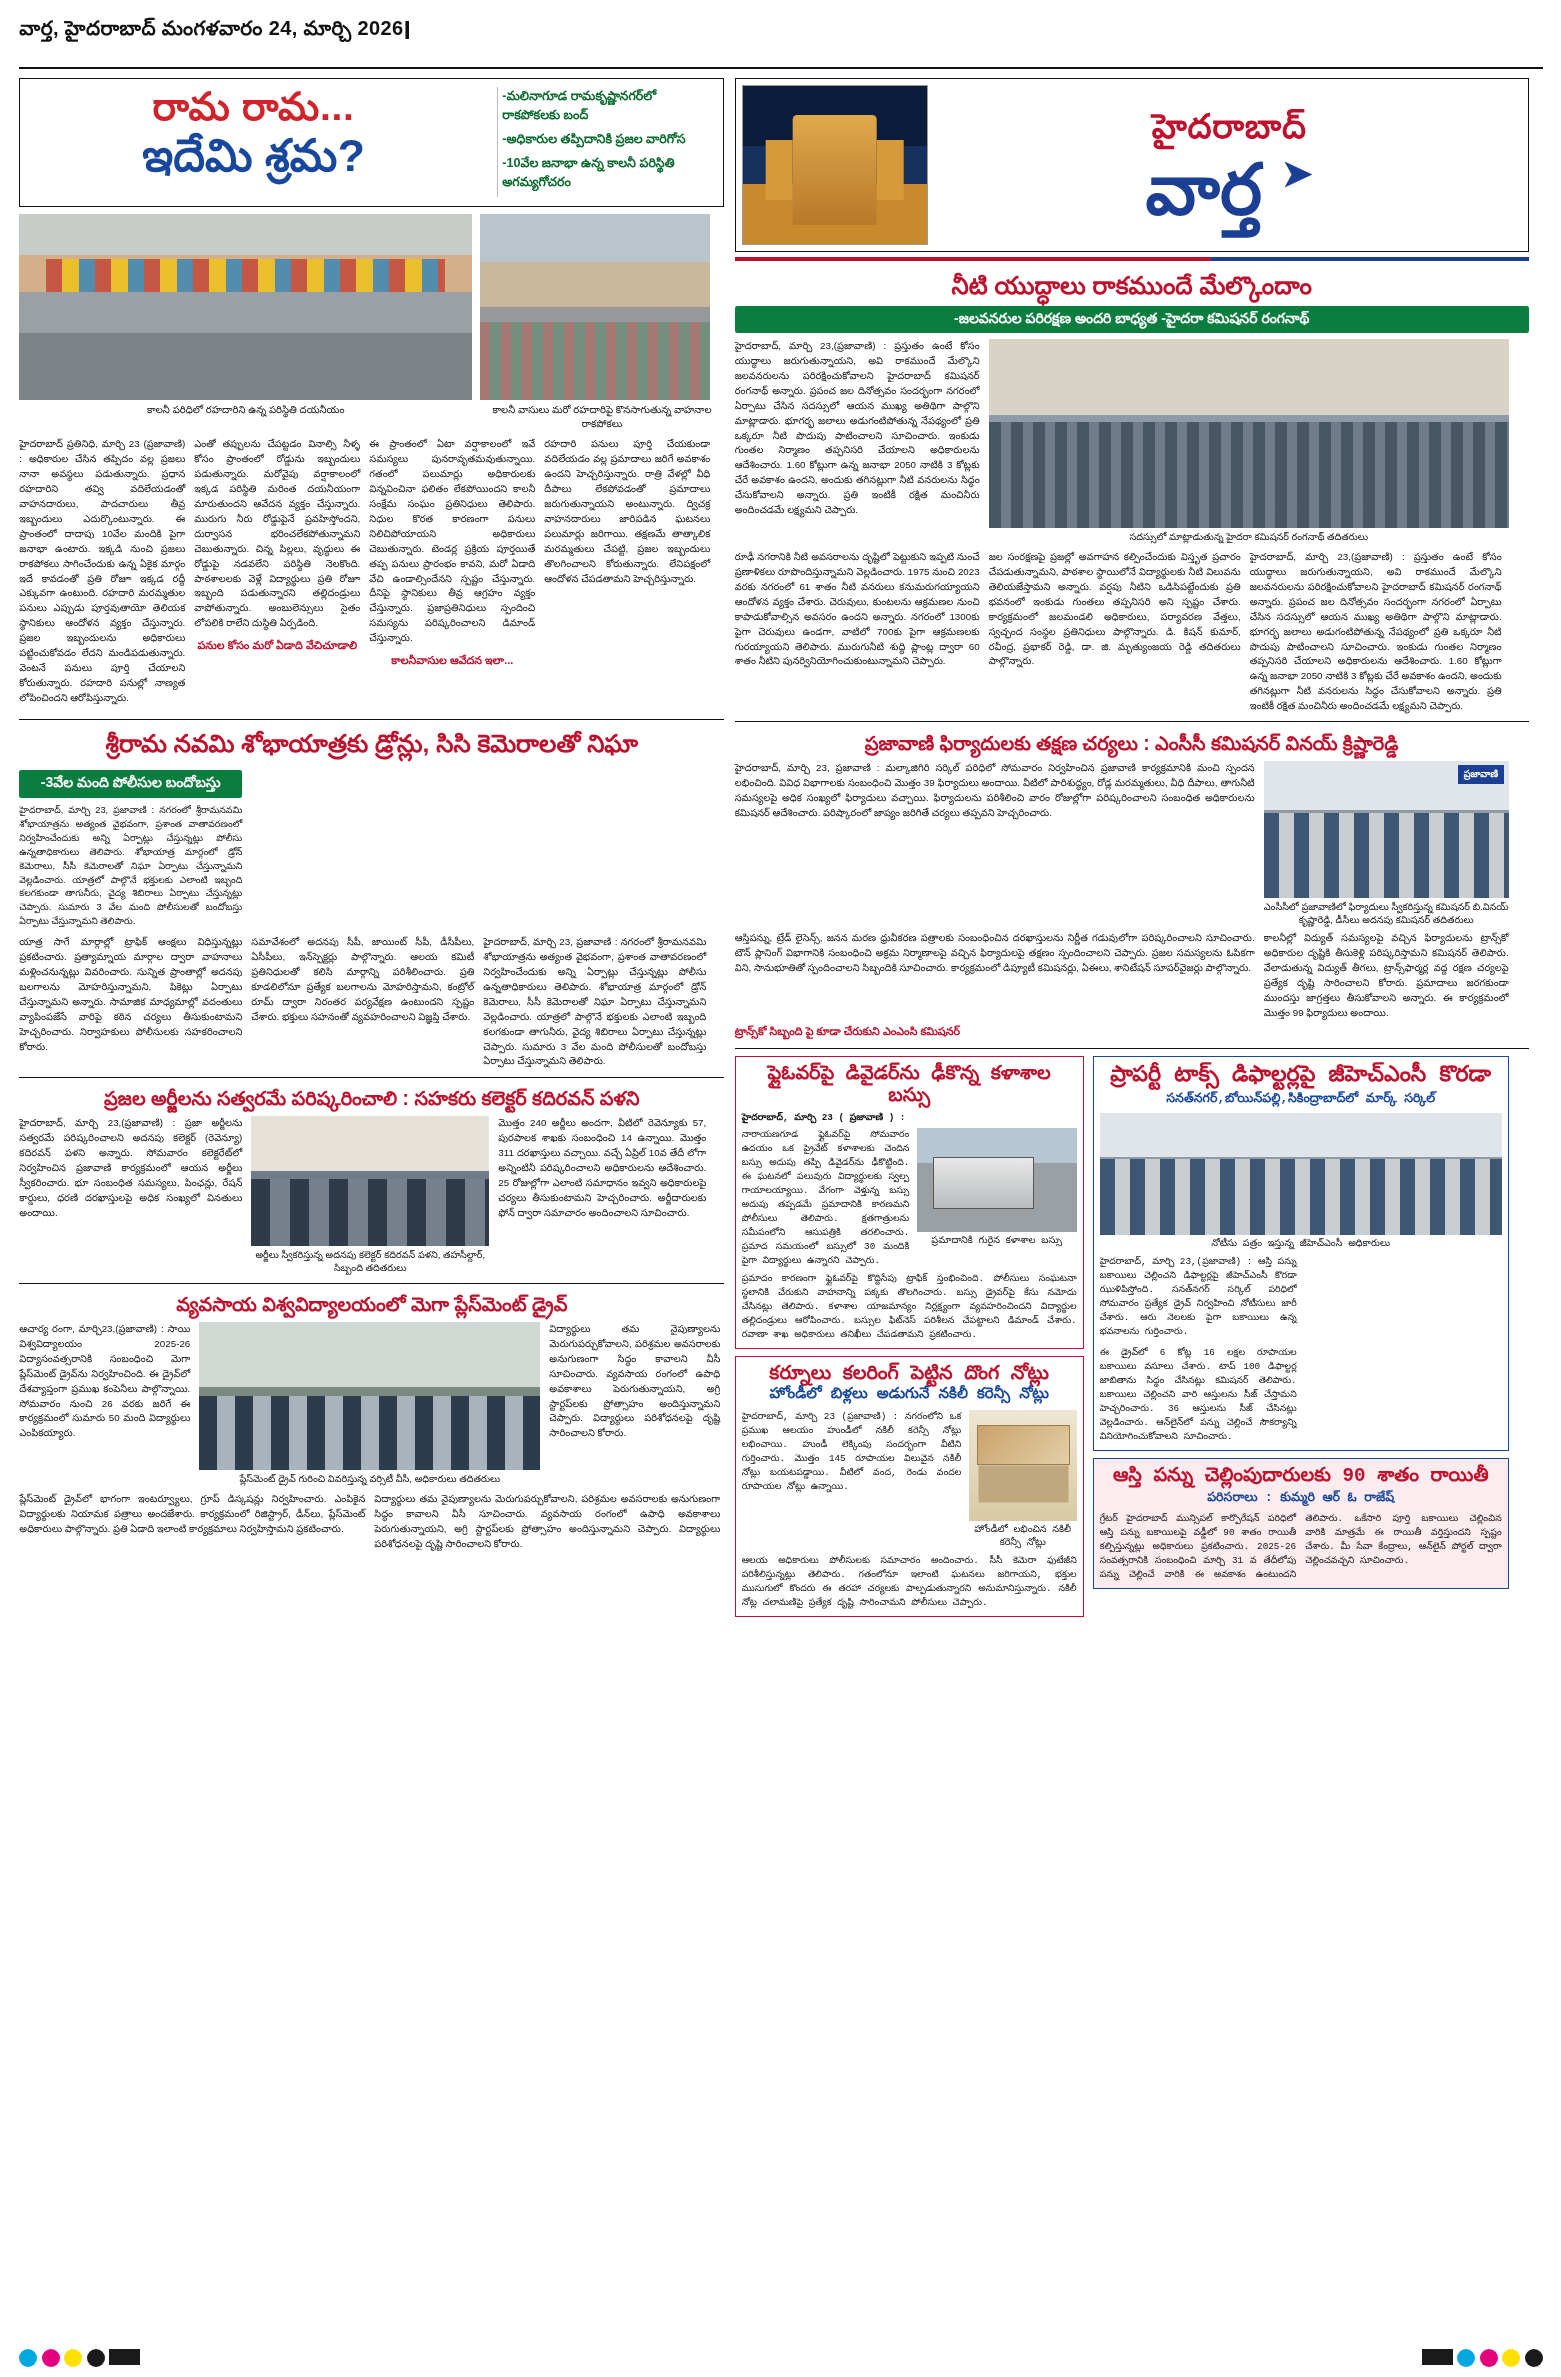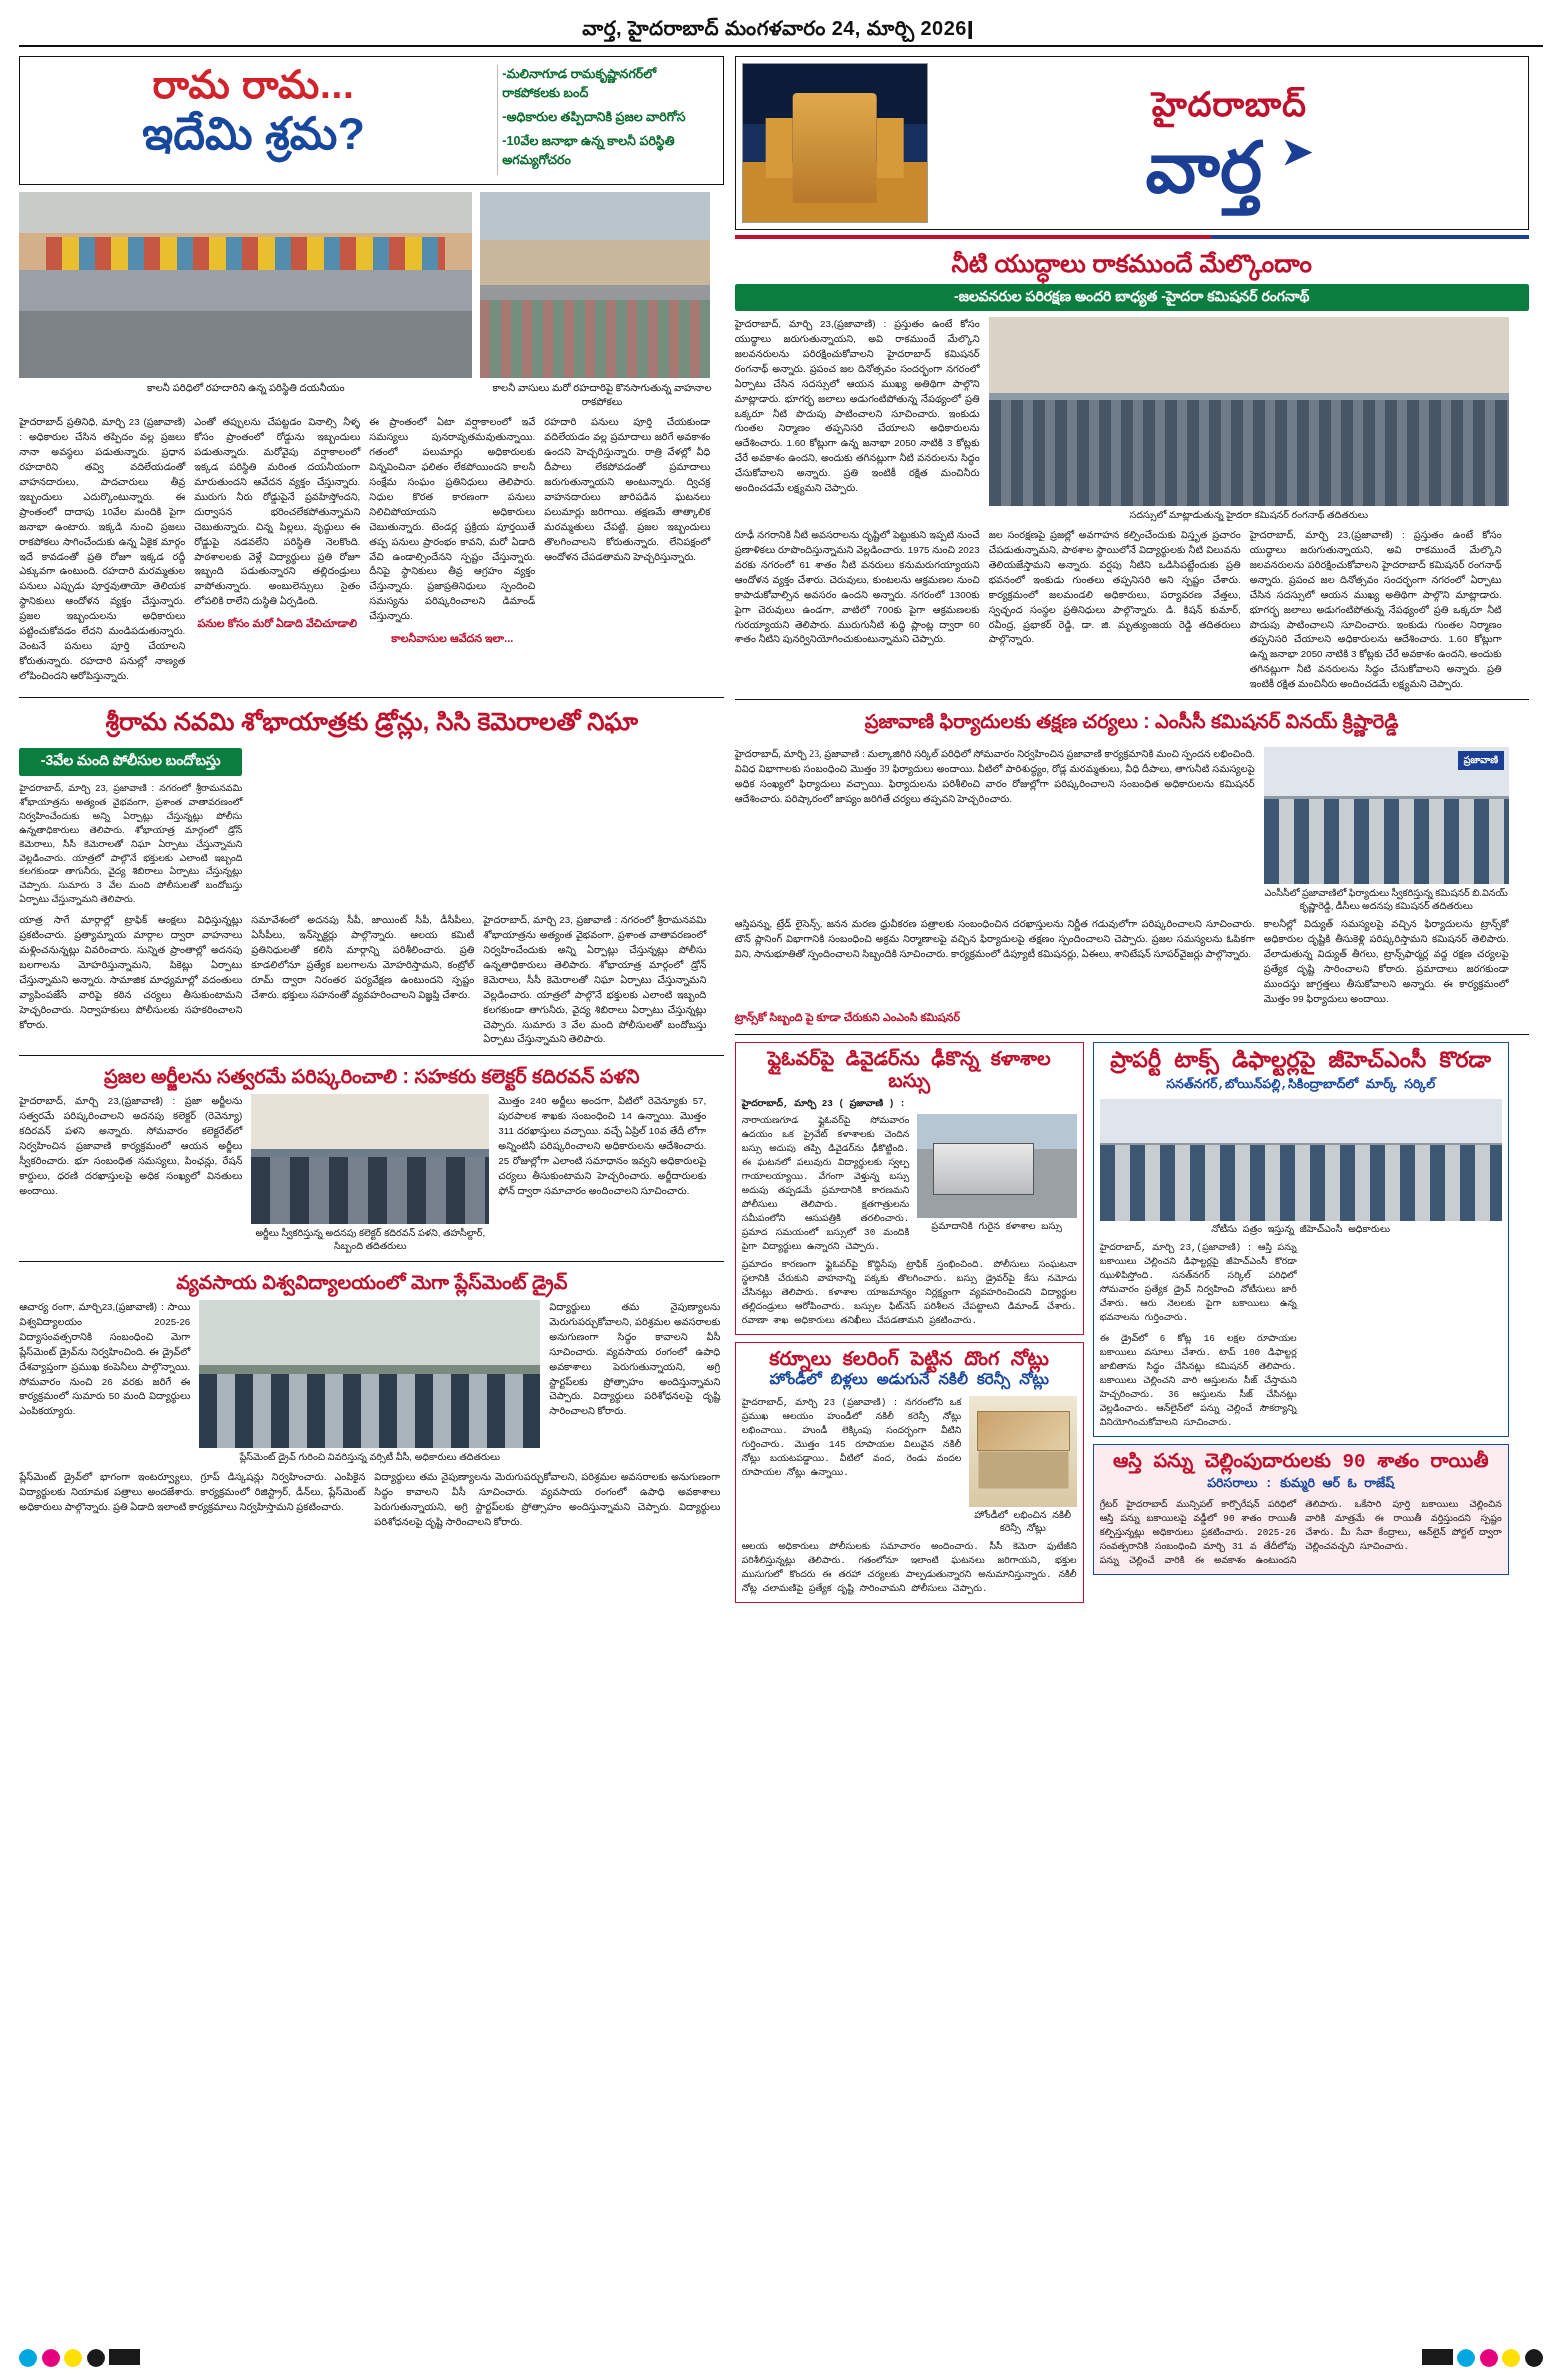--- a/index.html
+++ b/index.html
@@ -11,23 +11,23 @@
     color:#111;
     position:relative;
     overflow:hidden;
   }
   .page {
     position:absolute; left:0; top:0; width:1562px; height:2377px;
     padding:16.3px 19.3px 0 19.3px;
   }
   
   .topbar {
-    display:flex; align-items:flex-end; justify-content:center;
+    display:flex; align-items:flex-end; justify-content:flex-start;
     border-bottom:2.2px solid #111;
-    padding-bottom:0;
+    padding-bottom:22px;
   }
   .topbar .left { font-size:20px; font-weight:bold; letter-spacing:0.4px; color:#111; }
   .topbar .right { font-size:25px; font-weight:bold; color:#111; padding-right:6px;}
   
   .grid {
     display:flex; gap:10.4px; margin-top:9px;
   }
   .colA { width:705px; }
   .colB { width:794px; }
   
@@ -310,21 +310,21 @@
           <div class="c" style="width:245px">రూఢీ నగరానికి నీటి అవసరాలను దృష్టిలో పెట్టుకుని ఇప్పటి నుంచే ప్రణాళికలు రూపొందిస్తున్నామని వెల్లడించారు. 1975 నుంచి 2023 వరకు నగరంలో 61 శాతం నీటి వనరులు కనుమరుగయ్యాయని ఆందోళన వ్యక్తం చేశారు. చెరువులు, కుంటలను ఆక్రమణల నుంచి కాపాడుకోవాల్సిన అవసరం ఉందని అన్నారు. నగరంలో 1300కు పైగా చెరువులు ఉండగా, వాటిలో 700కు పైగా ఆక్రమణలకు గురయ్యాయని తెలిపారు. మురుగునీటి శుద్ధి ప్లాంట్ల ద్వారా 60 శాతం నీటిని పునర్వినియోగించుకుంటున్నామని చెప్పారు.</div>
           <div class="c" style="width:252px">జల సంరక్షణపై ప్రజల్లో అవగాహన కల్పించేందుకు విస్తృత ప్రచారం చేపడుతున్నామని, పాఠశాల స్థాయిలోనే విద్యార్థులకు నీటి విలువను తెలియజేస్తామని అన్నారు. వర్షపు నీటిని ఒడిసిపట్టేందుకు ప్రతి భవనంలో ఇంకుడు గుంతలు తప్పనిసరి అని స్పష్టం చేశారు. కార్యక్రమంలో జలమండలి అధికారులు, పర్యావరణ వేత్తలు, స్వచ్ఛంద సంస్థల ప్రతినిధులు పాల్గొన్నారు. డి. కిషన్ కుమార్, రవీంద్ర, ప్రభాకర్ రెడ్డి, డా. జి. మృత్యుంజయ రెడ్డి తదితరులు పాల్గొన్నారు.</div>
           <div class="c" style="width:252px">హైదరాబాద్, మార్చి 23,(ప్రజావాణి) : ప్రస్తుతం ఉంటే కోసం యుద్ధాలు జరుగుతున్నాయని, అవి రాకముందే మేల్కొని జలవనరులను పరిరక్షించుకోవాలని హైదరాబాద్ కమిషనర్ రంగనాథ్ అన్నారు. ప్రపంచ జల దినోత్సవం సందర్భంగా నగరంలో ఏర్పాటు చేసిన సదస్సులో ఆయన ముఖ్య అతిథిగా పాల్గొని మాట్లాడారు. భూగర్భ జలాలు అడుగంటిపోతున్న నేపథ్యంలో ప్రతి ఒక్కరూ నీటి పొదుపు పాటించాలని సూచించారు. ఇంకుడు గుంతల నిర్మాణం తప్పనిసరి చేయాలని అధికారులను ఆదేశించారు. 1.60 కోట్లుగా ఉన్న జనాభా 2050 నాటికి 3 కోట్లకు చేరే అవకాశం ఉందని, అందుకు తగినట్లుగా నీటి వనరులను సిద్ధం చేసుకోవాలని అన్నారు. ప్రతి ఇంటికీ రక్షిత మంచినీరు అందించడమే లక్ష్యమని చెప్పారు.</div>
         </div>
       </div>
 
       <div class="rule"></div>
 
       <div class="story">
         <div class="hl-red sm">ప్రజావాణి ఫిర్యాదులకు తక్షణ చర్యలు : ఎంసీసీ కమిషనర్ వినయ్ క్రిష్ణారెడ్డి</div>
-        <div style="display:flex; gap:9px; margin-top:14px;font-family:Liberation Serif, serif;">
+        <div style="display:flex; gap:9px; margin-top:6px;">
           <div style="width:520px">
             <div class="c" style="font-size:9.8px;line-height:1.52;text-align:justify">హైదరాబాద్, మార్చి 23, ప్రజావాణి : మల్కాజిగిరి సర్కిల్ పరిధిలో సోమవారం నిర్వహించిన ప్రజావాణి కార్యక్రమానికి మంచి స్పందన లభించింది. వివిధ విభాగాలకు సంబంధించి మొత్తం 39 ఫిర్యాదులు అందాయి. వీటిలో పారిశుద్ధ్యం, రోడ్ల మరమ్మతులు, వీధి దీపాలు, తాగునీటి సమస్యలపై అధిక సంఖ్యలో ఫిర్యాదులు వచ్చాయి. ఫిర్యాదులను పరిశీలించి వారం రోజుల్లోగా పరిష్కరించాలని సంబంధిత అధికారులను కమిషనర్ ఆదేశించారు. పరిష్కారంలో జాప్యం జరిగితే చర్యలు తప్పవని హెచ్చరించారు.</div>
           </div>
           <div style="width:245px; position:relative">
             <div class="imgbox photo-ph p-group" style="width:245px;height:137px">
               <div class="banner-praja">ప్రజావాణి</div>
             </div>
             <div class="cap">ఎంసీసీలో ప్రజావాణిలో ఫిర్యాదులు స్వీకరిస్తున్న కమిషనర్ బి.వినయ్ కృష్ణారెడ్డి, డీసీలు అదనపు కమిషనర్ తదితరులు</div>
           </div>
         </div>

